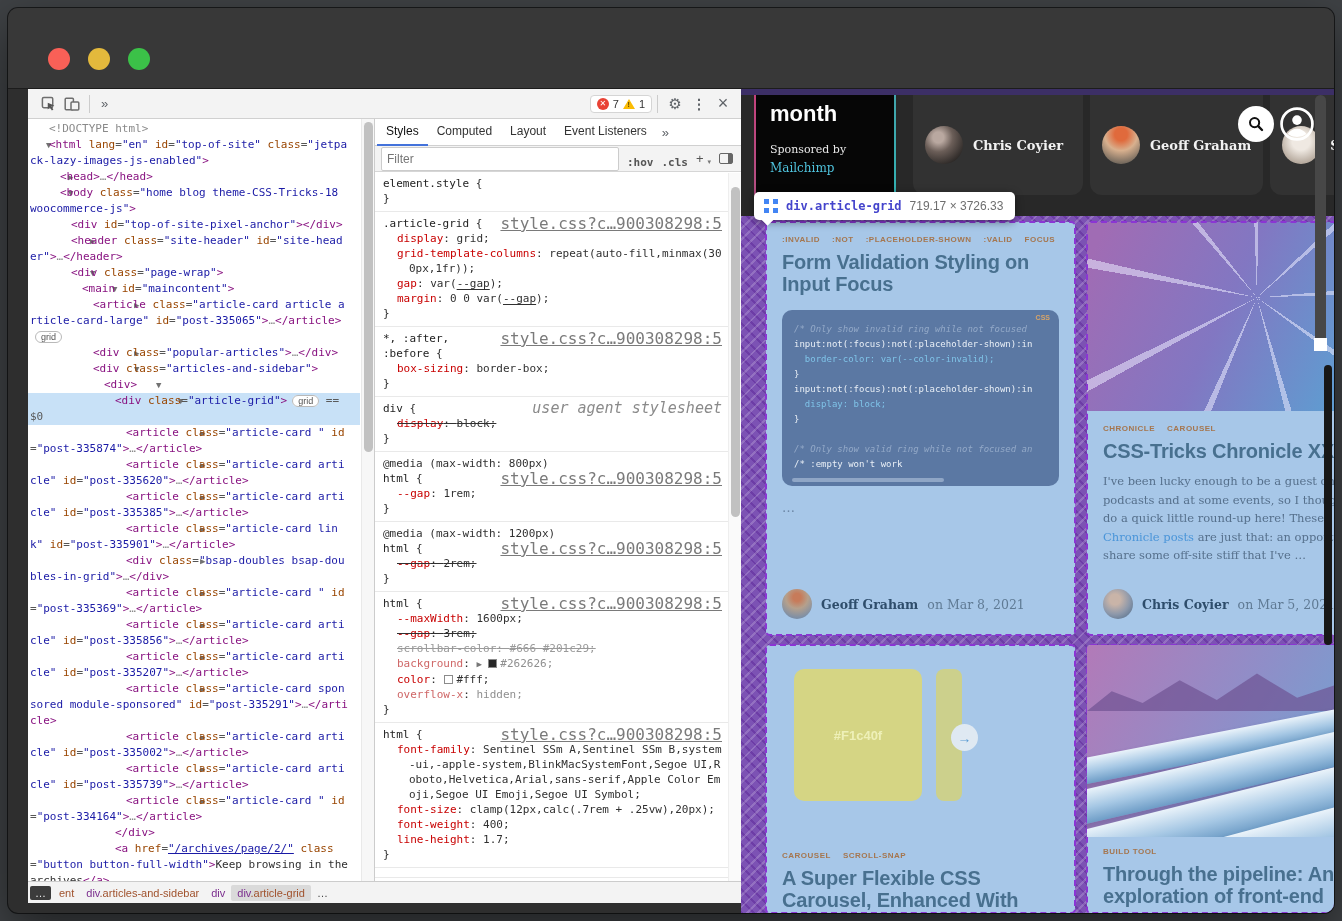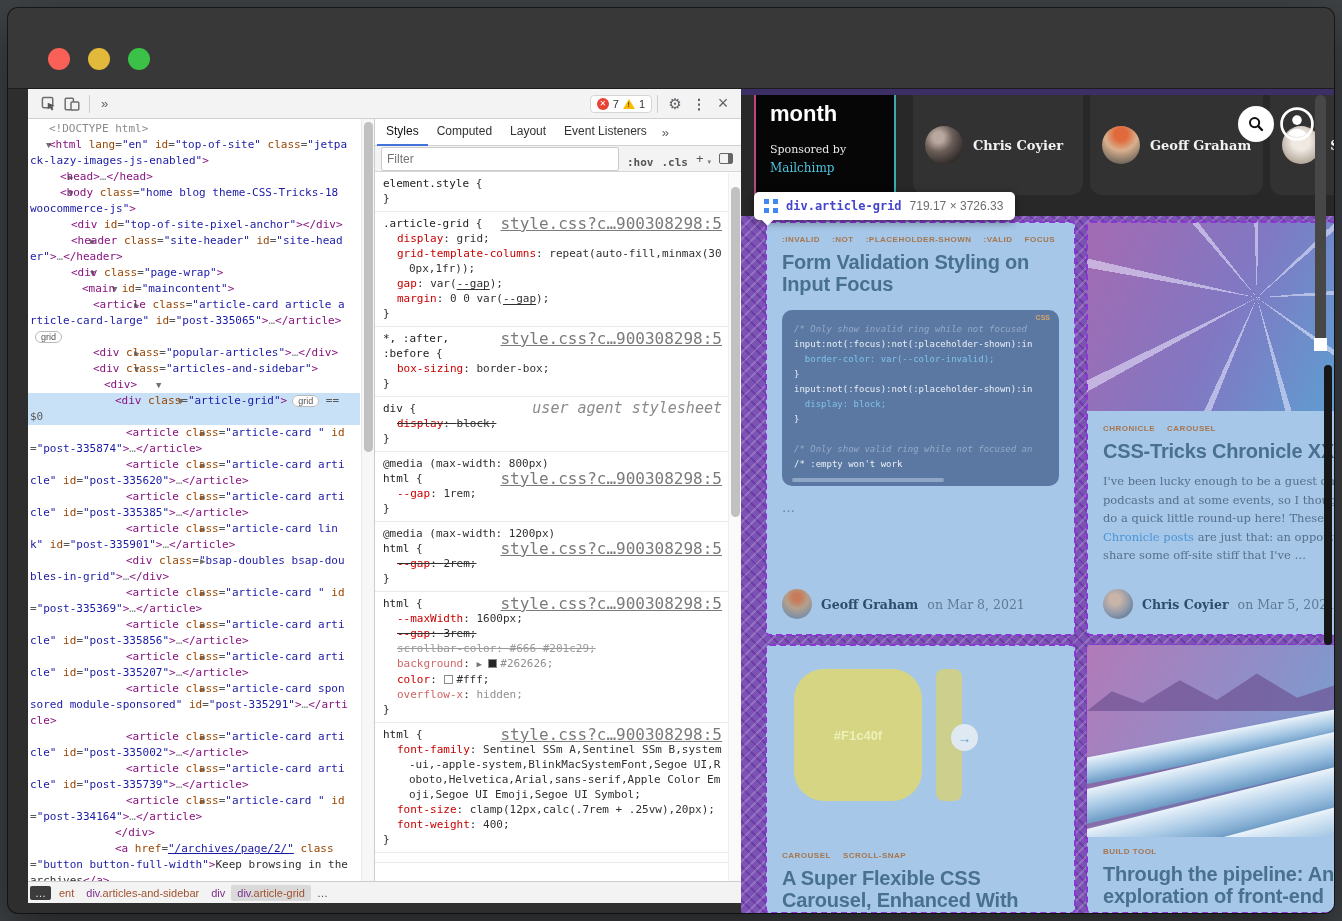--- a/index.html
+++ b/index.html
@@ -161,21 +161,21 @@
   .av-geoff { background:radial-gradient(circle at 50% 28%, #c77b5a 15%, #b5a08c 42%, #7d8fa6 78%); }
   .av-chris { background:radial-gradient(circle at 40% 35%, #c9b4a8 20%, #8d98aa 56%, #5d7590 86%); }
   .a-name { font-weight:bold; font-size:12.5px; color:#2e4d6b; }
   .a-date { font-size:12.5px; color:#5f7a94; }
   .card-img { height:189px; flex:none; }
   .rays { background-image:repeating-conic-gradient(from 10deg at 55% 40%, rgba(255,255,255,0) 0deg 36deg, rgba(235,235,255,.55) 36deg 39deg),
     linear-gradient(115deg,#a06cb4 5%, #8277c2 45%, #55a7d5 95%); }
   .excerpt { font:11.5px/1.6 "DejaVu Serif",serif; color:#56708c; margin:10px 0 7px; }
   .x-link { color:#4a95d9; text-decoration:none; }
   .demo { height:200px; flex:none; position:relative; }
-  .demo-box { position:absolute; left:28px; top:24px; width:128px; height:132px; background:#d5d584; border-radius:30px;
+  .demo-box { position:absolute; left:28px; top:24px; width:128px; height:132px; background:#d5d584; border-radius:10px;
     display:flex; align-items:center; justify-content:center; font:bold 13px "Liberation Sans",sans-serif; color:#eef0b8; }
   .demo-strip { position:absolute; left:170px; top:24px; width:26px; height:132px; background:#ccd08c; border-radius:8px; }
   .demo-next { position:absolute; left:185px; top:79px; width:27px; height:27px; border-radius:50%; background:#dfe9f2;
     color:#5a9bd3; display:flex; align-items:center; justify-content:center; font-size:14px; }
   .pipes { position:relative; overflow:hidden; background:linear-gradient(120deg,#b27ab8 0%, #8f8ec8 45%, #62aed6 100%); }
   .mountains { position:absolute; left:0; right:0; top:22px; height:44px; background:#6b4f8f; opacity:.65;
     clip-path:polygon(0 100%,8% 55%,18% 82%,30% 30%,42% 75%,55% 15%,68% 70%,80% 42%,92% 85%,100% 55%,100% 100%,0 100%); }
   .pipe { position:absolute; width:150%; border-radius:24px;
     background:linear-gradient(180deg,#eaf3fa 0%, #a5c7e4 55%, #6d9cc6 100%);
     box-shadow:0 5px 7px rgba(60,40,100,.3); }
@@ -330,20 +330,21 @@
                 <div class="decl faded"><span class="prop">background</span>: <span class="exp">▶ </span><span class="swatch" style="background: rgb(38, 38, 38);"></span><span class="val">#262626;</span></div>
                 <div class="decl"><span class="prop">color</span>: <span class="swatch" style="background: rgb(255, 255, 255);"></span><span class="val">#fff;</span></div>
                 <div class="decl faded"><span class="prop">overflow-x</span>: <span class="val">hidden;</span></div>
                 <div>}</div>
               </div>
               <div class="rule">
                 <div class="rule-head"><span class="css-link">style.css?c…900308298:5</span><span class="sel">html</span> {</div>
                 <div class="decl"><span class="prop">font-family</span>: <span class="val">Sentinel SSm A,Sentinel SSm B,system-ui,-apple-system,BlinkMacSystemFont,Segoe UI,Roboto,Helvetica,Arial,sans-serif,Apple Color Emoji,Segoe UI Emoji,Segoe UI Symbol;</span></div>
                 <div class="decl"><span class="prop">font-size</span>: <span class="val">clamp(12px,calc(.7rem + .25vw),20px);</span></div>
                 <div class="decl"><span class="prop">font-weight</span>: <span class="val">400;</span></div>
+                <div class="decl"><span class="prop">line-height</span>: <span class="val">1.7;</span></div>
                 <div>}</div>
               </div>
               <div class="rule"></div>
             </div>
           <div class="styles-scrollbar">
               <div class="thumb"></div>
             </div>
         </div>
       </div>
 

